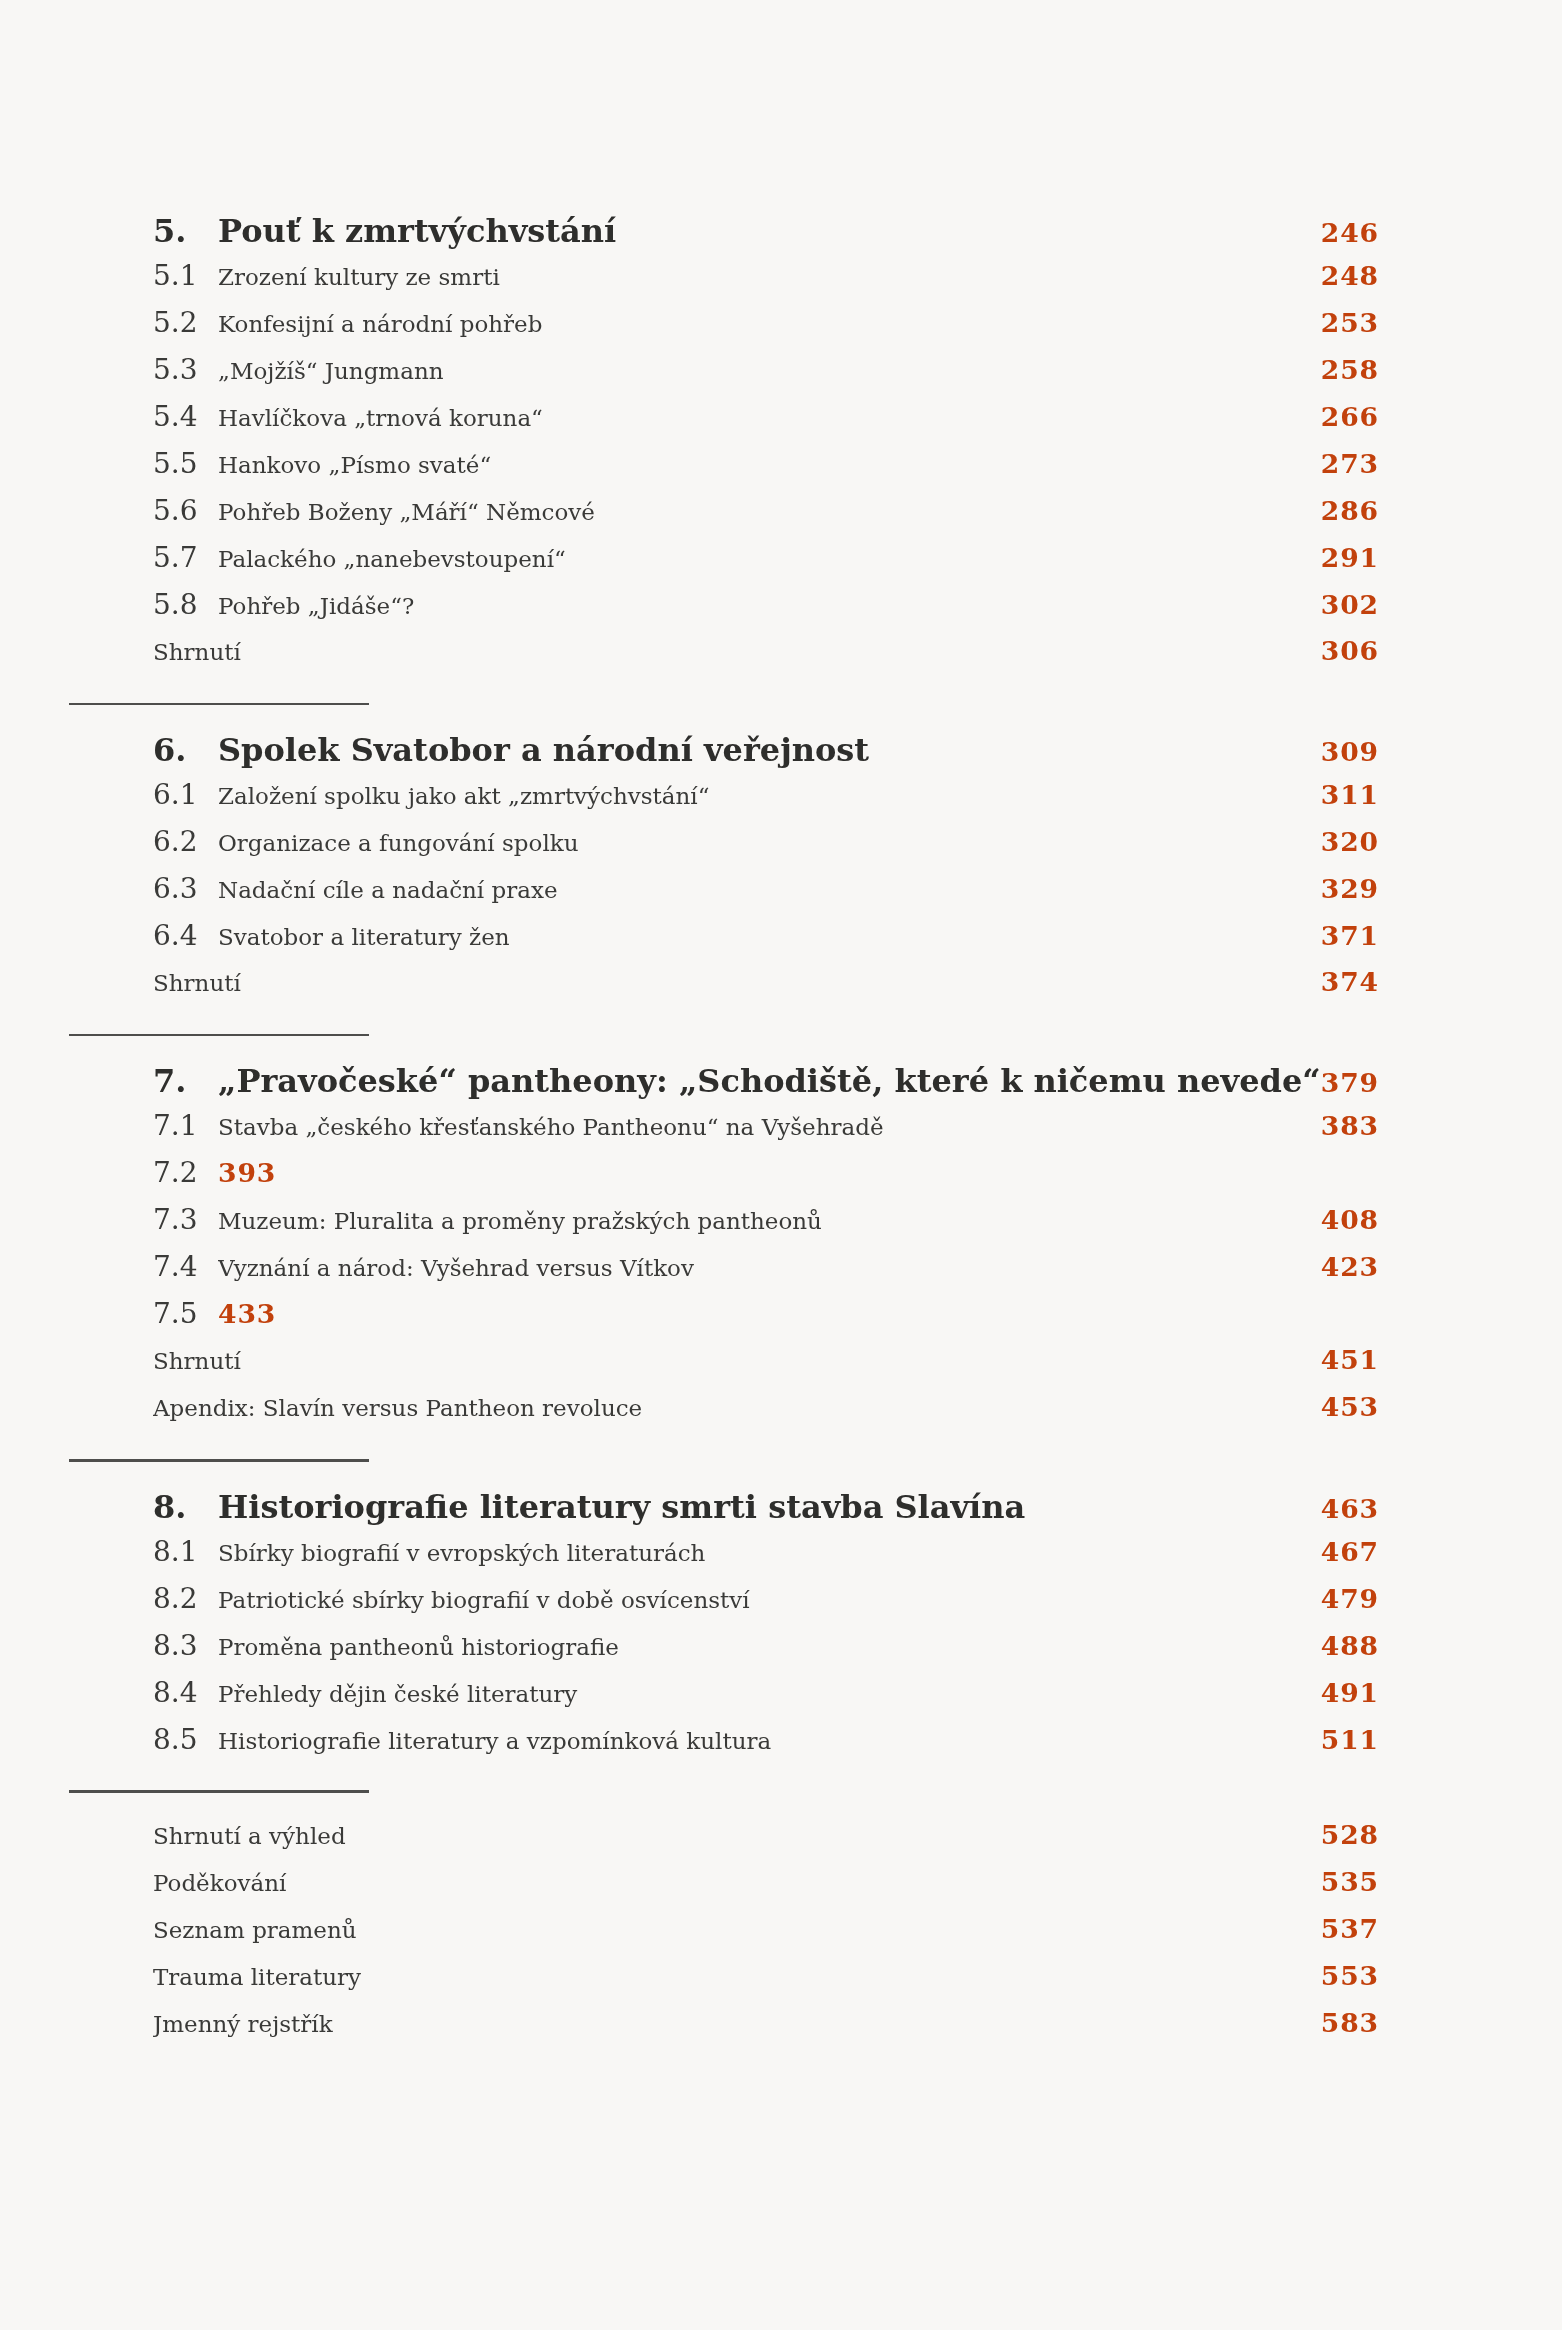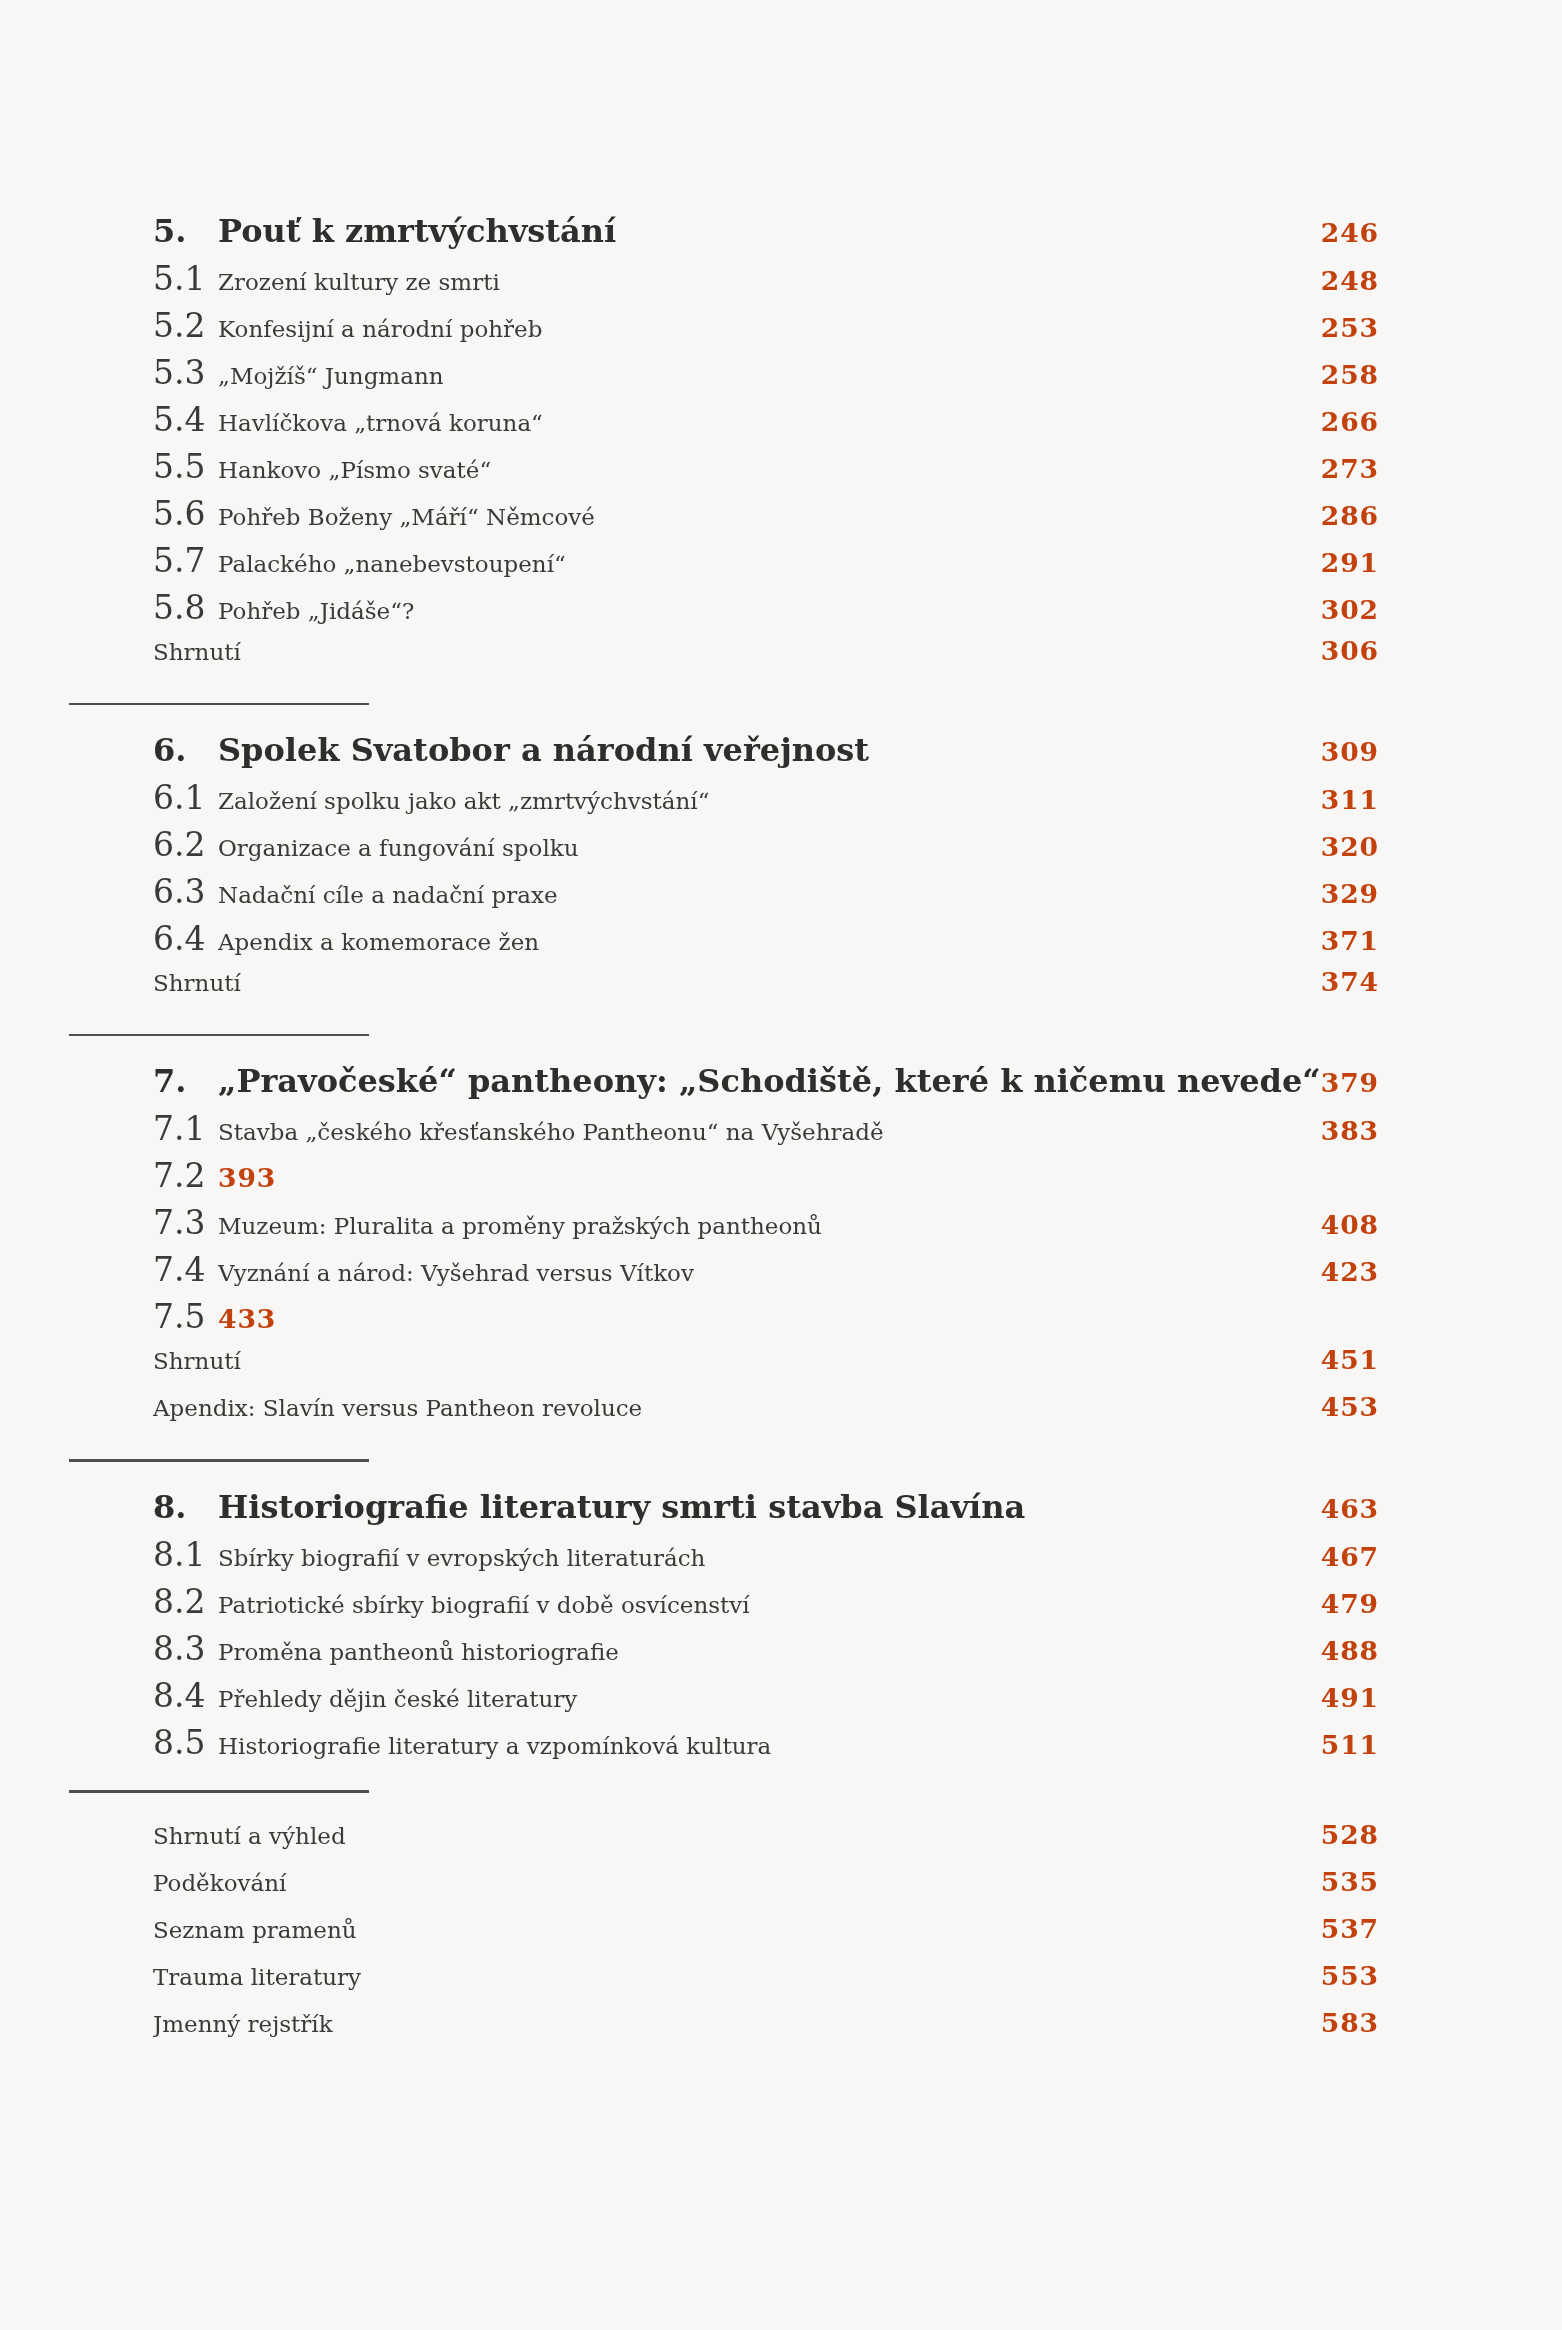--- a/index.html
+++ b/index.html
@@ -25,21 +25,21 @@
   .row {
     display: flex;
     align-items: baseline;
     height: 47px;
     padding-left: 84px;
     box-sizing: border-box;
   }
   .row .num {
     width: 65px;
     flex-shrink: 0;
-    font-size: 33px;
+    font-size: 28px;
   }
   .row .title {
     flex: 1;
     font-size: 23px;
     white-space: nowrap;
     overflow: hidden;
   }
   .row.bold .num,
   .row.bold .title {
     font-weight: 700;
@@ -132,21 +132,21 @@
         <span class="title">Organizace a fungování spolku</span>
         <span class="pg">320</span>
       </div>
       <div class="row">
         <span class="num">6.3</span>
         <span class="title">Nadační cíle a nadační praxe</span>
         <span class="pg">329</span>
       </div>
       <div class="row">
         <span class="num">6.4</span>
-        <span class="title">Apendix a komemorace žen</span>
+        <span class="title">Svatobor a literatury žen</span>
         <span class="pg">371</span>
       </div>
       <div class="row">
         <span class="title">Shrnutí</span>
         <span class="pg">374</span>
       </div>
     </div>
     <div class="divider"></div>
     <div class="section">
       <div class="row bold">

